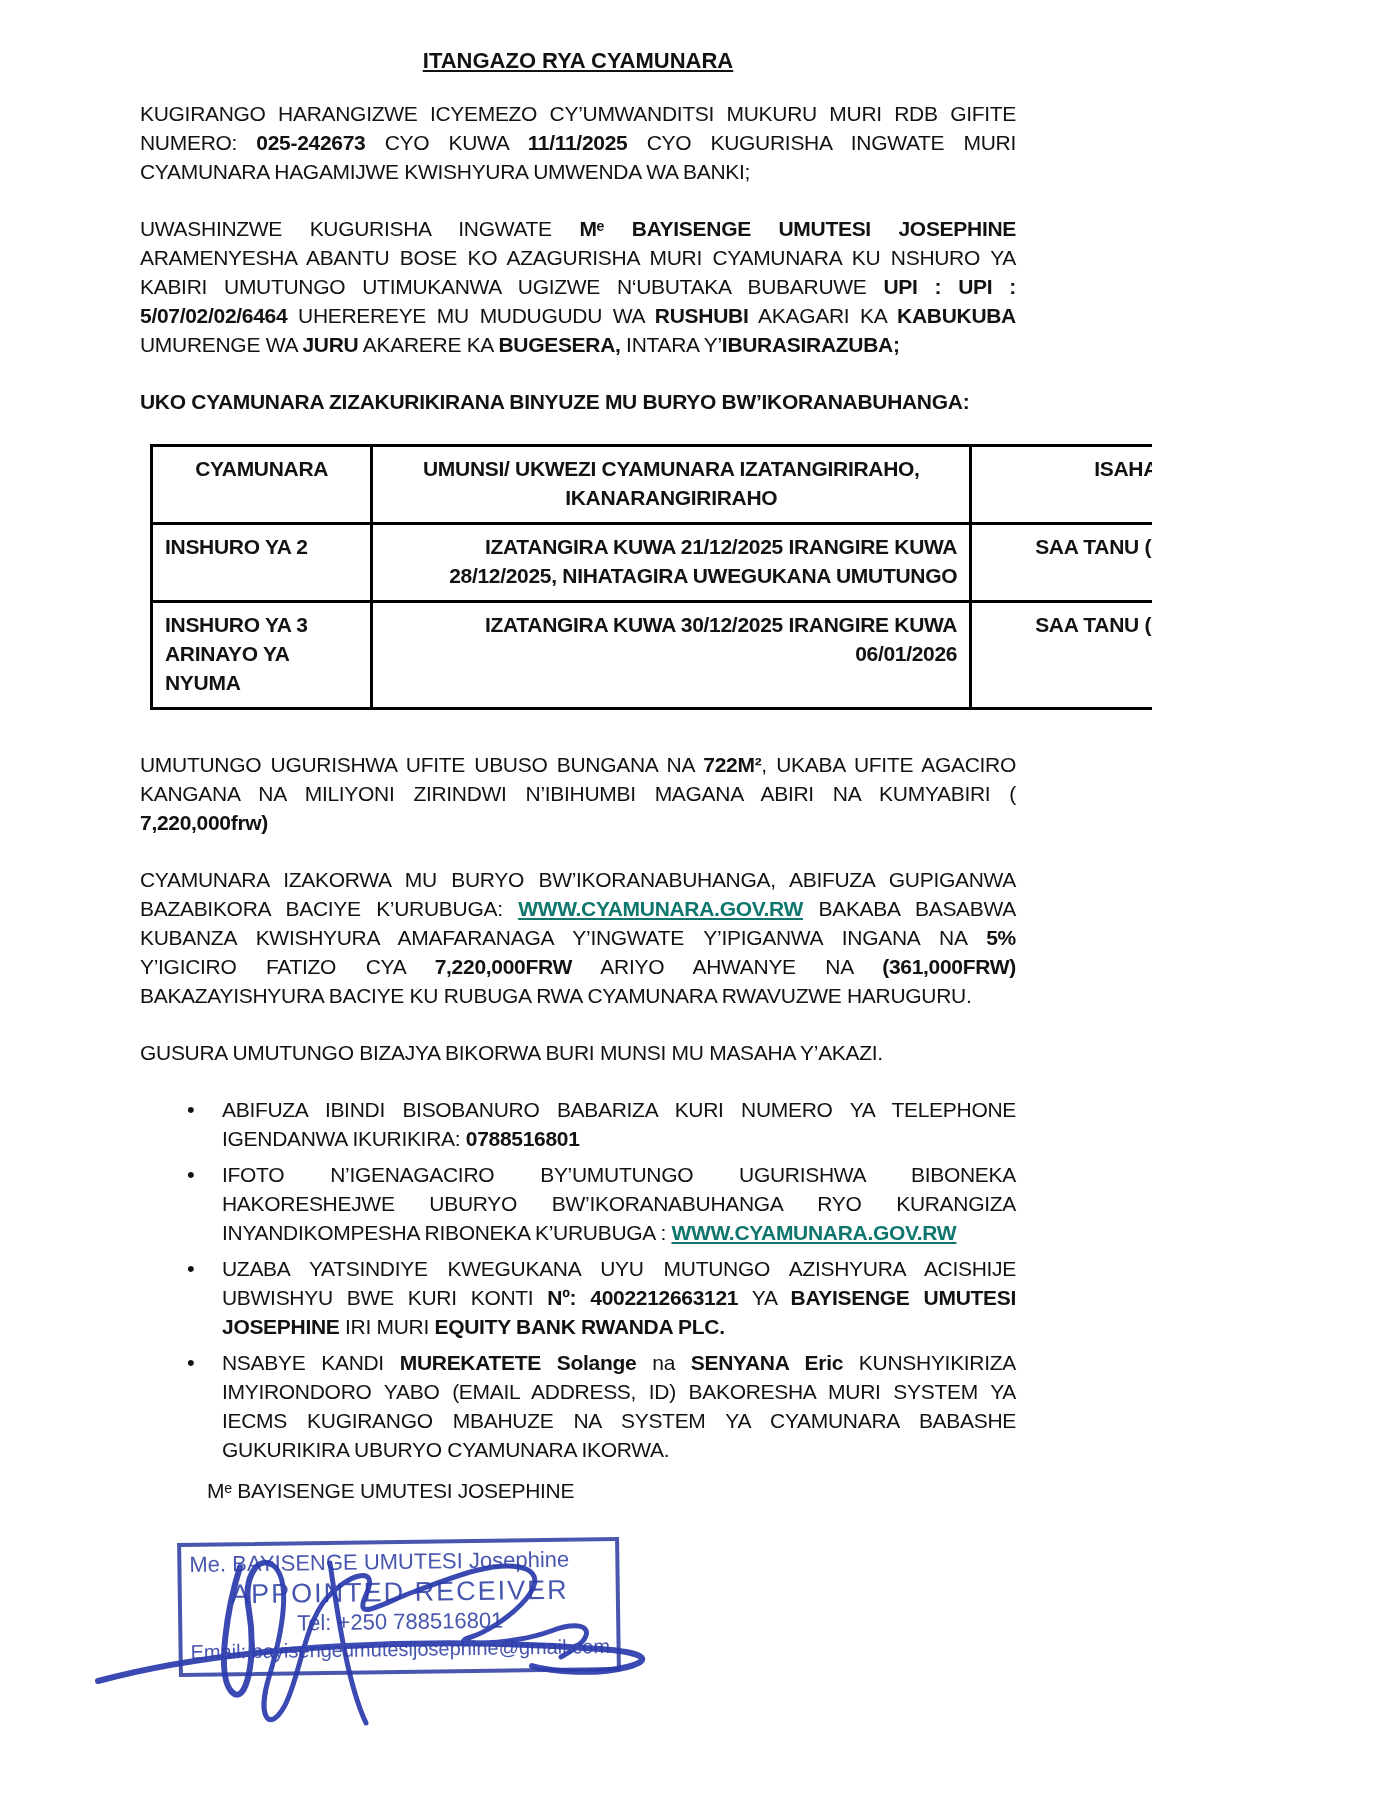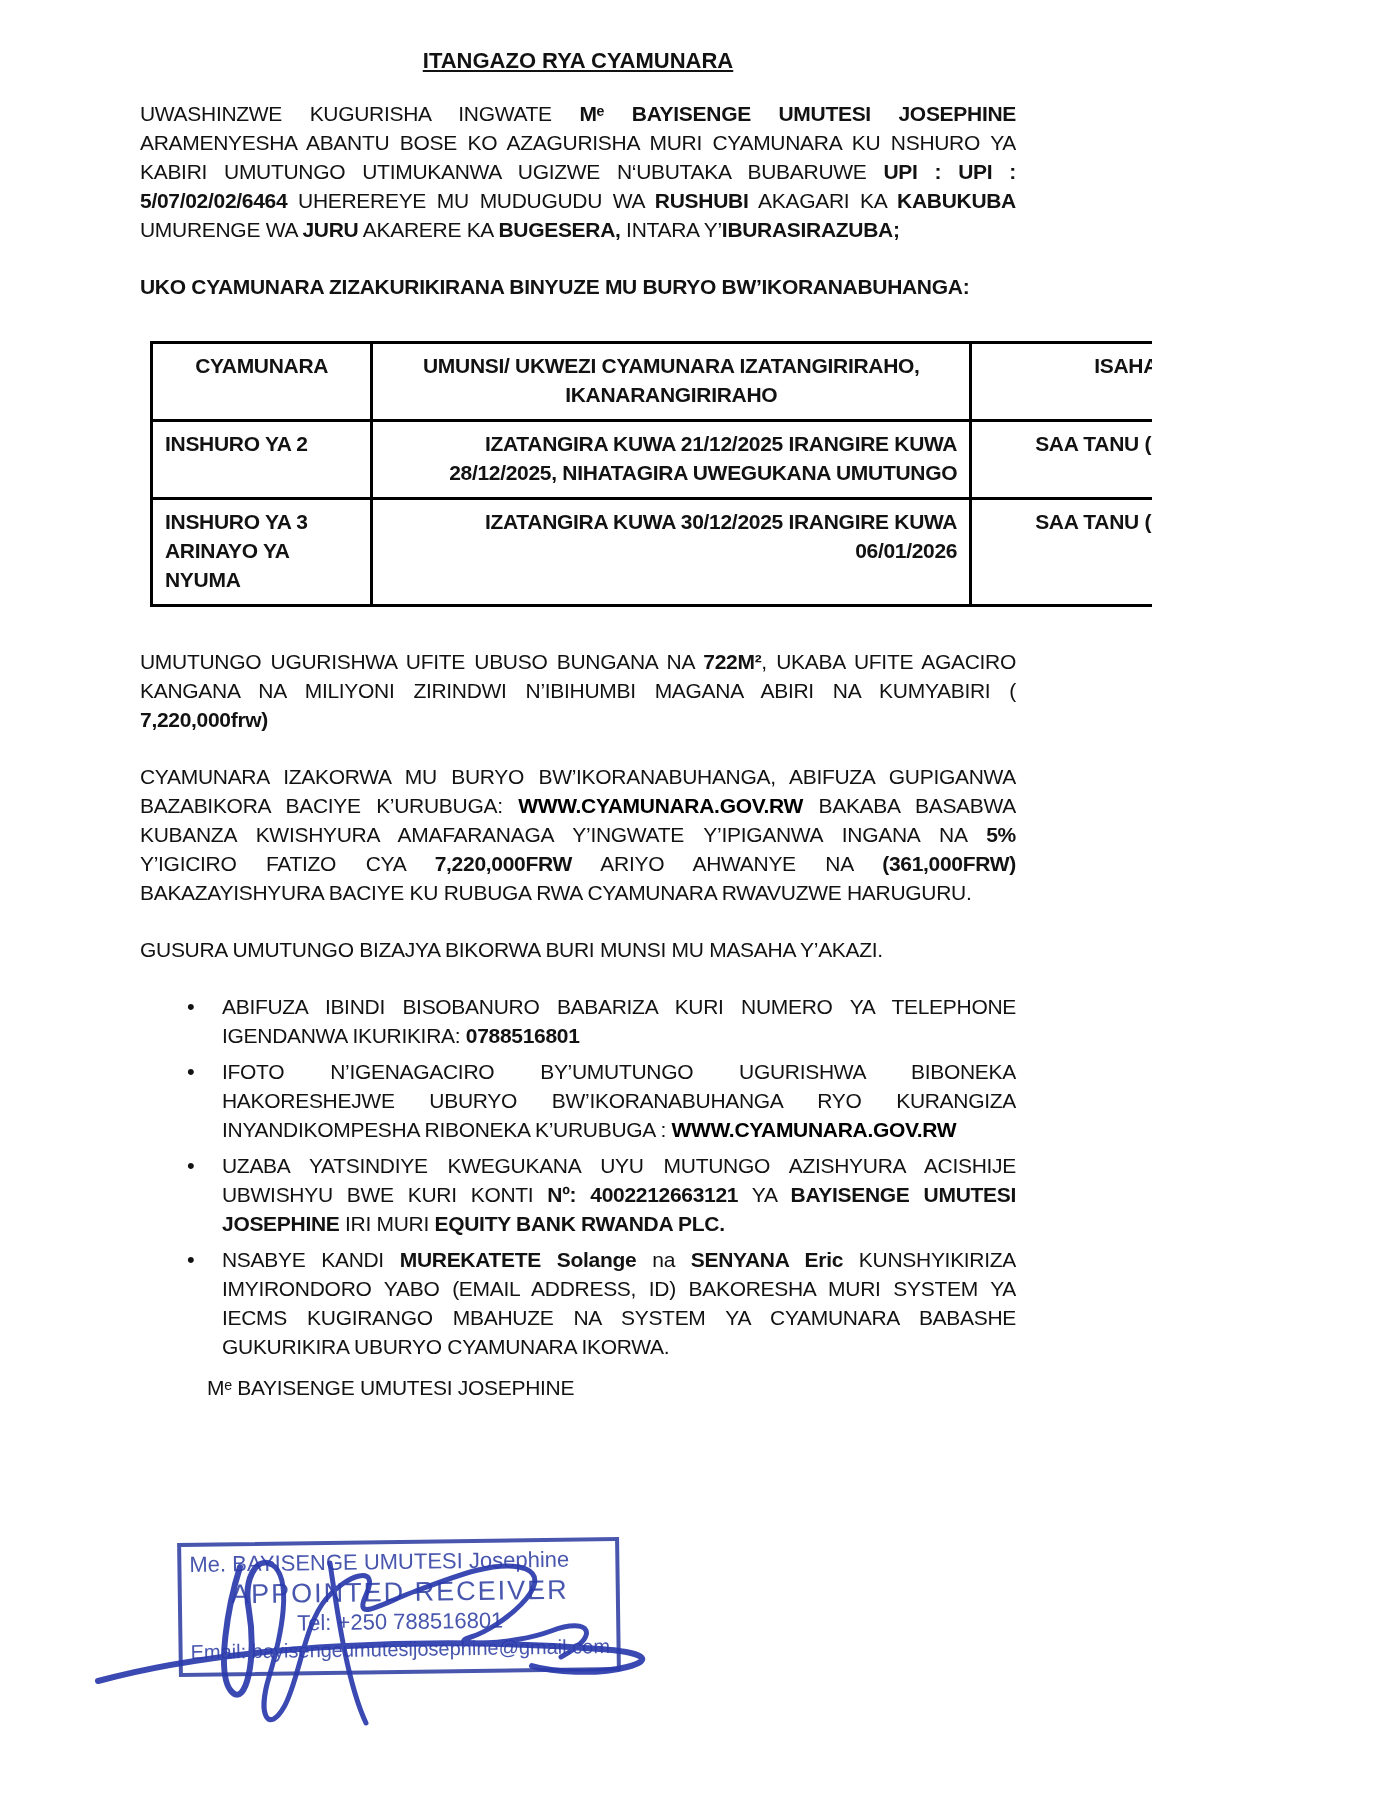--- a/index.html
+++ b/index.html
@@ -23,26 +23,27 @@
     font-weight:bold;
     text-decoration:underline;
     font-size:22px;
     margin:0 0 24px 0;
     letter-spacing:0;
   }
   p{margin:0 0 28px 0;}
   b{font-weight:bold;}
   .section-heading{
     font-weight:bold;
-    margin:28px 0 40px 0;
+    margin:28px 0 28px 0;
     text-align:left;
   }
   a.doclink{
-    color:#000000;
+    color:#0f766e;
     font-weight:bold;
+    text-decoration:underline;
     cursor:pointer;
   }
   table.doc-table{
     border-collapse:collapse;
     width:1133px;
     margin:0 8px 40px 10px;
     font-weight:bold;
   }
   table.doc-table th, table.doc-table td{
     border:3px solid #000;
@@ -103,20 +104,21 @@
   }
 </style>
 </head>
 <body>
 
 <div class="page">
   <div class="content">
 
     <div class="doc-title">ITANGAZO RYA CYAMUNARA</div>
 
+    <p><span>KUGIRANGO HARANGIZWE ICYEMEZO CY’UMWANDITSI MUKURU MURI RDB GIFITE NUMERO: </span><b>025-242673</b><span> CYO KUWA </span><b>11/11/2025</b><span> CYO KUGURISHA INGWATE MURI CYAMUNARA HAGAMIJWE KWISHYURA UMWENDA WA BANKI;</span></p>
 
     <p><span>UWASHINZWE KUGURISHA INGWATE </span><b>Mᵉ BAYISENGE UMUTESI JOSEPHINE</b><span> ARAMENYESHA ABANTU BOSE KO AZAGURISHA MURI CYAMUNARA KU NSHURO YA KABIRI UMUTUNGO UTIMUKANWA UGIZWE N‘UBUTAKA BUBARUWE </span><b>UPI : UPI : 5/07/02/02/6464</b><span> UHEREREYE MU MUDUGUDU WA </span><b>RUSHUBI</b><span> AKAGARI KA </span><b>KABUKUBA</b><span> UMURENGE WA </span><b>JURU</b><span> AKARERE KA </span><b>BUGESERA,</b><span> INTARA Y’</span><b>IBURASIRAZUBA;</b></p>
 
     <div class="section-heading">UKO CYAMUNARA ZIZAKURIKIRANA BINYUZE MU BURYO BW’IKORANABUHANGA:</div>
 
     <table class="doc-table">
       <tbody>
         <tr class="t-head">
           <th>CYAMUNARA</th>
           <th>UMUNSI/ UKWEZI CYAMUNARA IZATANGIRIRAHO, IKANARANGIRIRAHO</th>

